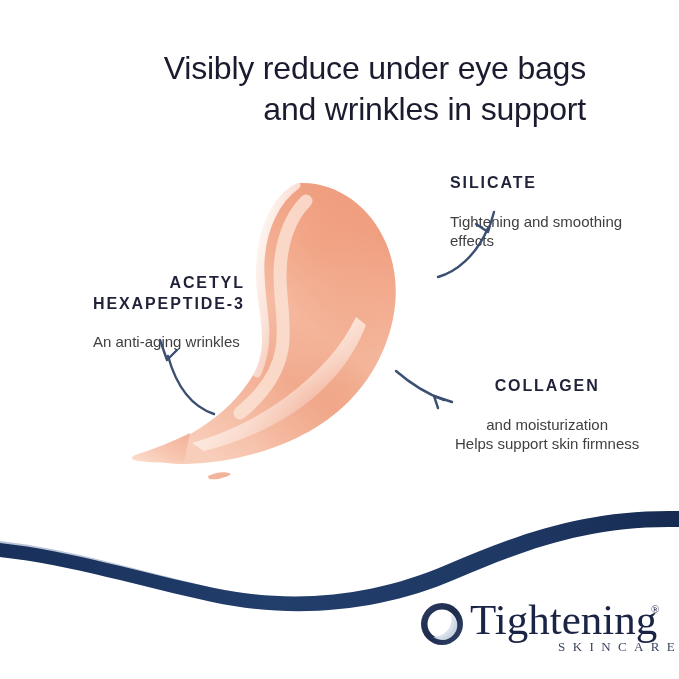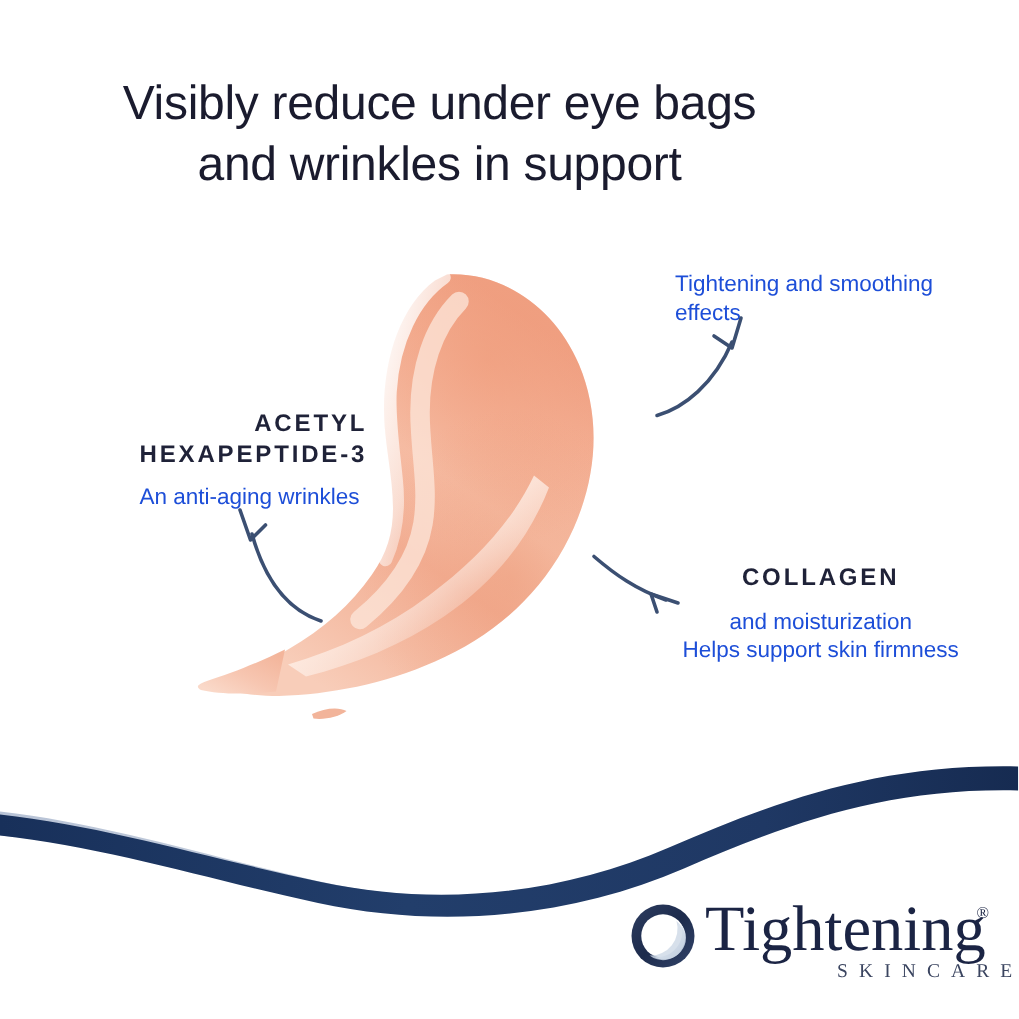--- a/index.html
+++ b/index.html
@@ -16,21 +16,21 @@
     font-family: "Liberation Sans", sans-serif;
     -webkit-font-smoothing: antialiased;
   }
 
   
   .headline {
     position: absolute;
     left: 0;
     top: 48px;
     width: 586px;
-    text-align: center;
+    text-align: right;
     color: #1a1b2e;
     font-size: 32px;
     line-height: 41px;
     font-weight: 400;
     letter-spacing: -0.2px;
   }
   .headline .l1, .headline .l2 { display: block; white-space: nowrap; }
 
   
   .swatch-wrap {
@@ -46,25 +46,25 @@
   .callout { position: absolute; }
   .callout .title {
     color: #1f2238;
     font-size: 16px;
     font-weight: 700;
     letter-spacing: 1.9px;
     line-height: 22px;
     white-space: nowrap;
   }
   .callout .desc {
-    color: #1d4ed8;
+    color: #404040;
     font-size: 15px;
     font-weight: 400;
     line-height: 19px;
-    margin-top: 8px;
+    margin-top: 18px;
   }
   .callout .desc span { display: block; white-space: nowrap; }
 
   #callout-silicate { left: 450px; top: 172px; }
   #callout-acetyl   { left: 93px;  top: 272px; }
   #callout-acetyl .title { line-height: 21px; text-align: right; }
   #callout-collagen { left: 455px; top: 375px; text-align: center; }
 
   
   .arrow-layer {
@@ -217,20 +217,21 @@
       <path d="M 60 258
                C 44 266, 24 274, 8 279
                C 2 281, 0 283, 4 285
                C 16 288, 36 288, 54 286 Z" fill="url(#gTail)"></path>
 
       <path d="M 78 301 C 86 297, 96 296, 101 299 C 96 303, 86 305, 79 304 Z" fill="#f2b49a"></path>
     </svg>
   </div>
 
   <div class="callout" id="callout-silicate">
+    <div class="title">SILICATE</div>
     <div class="desc">
       <span>Tightening and smoothing</span>
       <span>effects</span>
     </div>
   </div>
 
   <div class="callout" id="callout-acetyl">
     <div class="title">ACETYL</div>
     <div class="title">HEXAPEPTIDE-3</div>
     <div class="desc">

